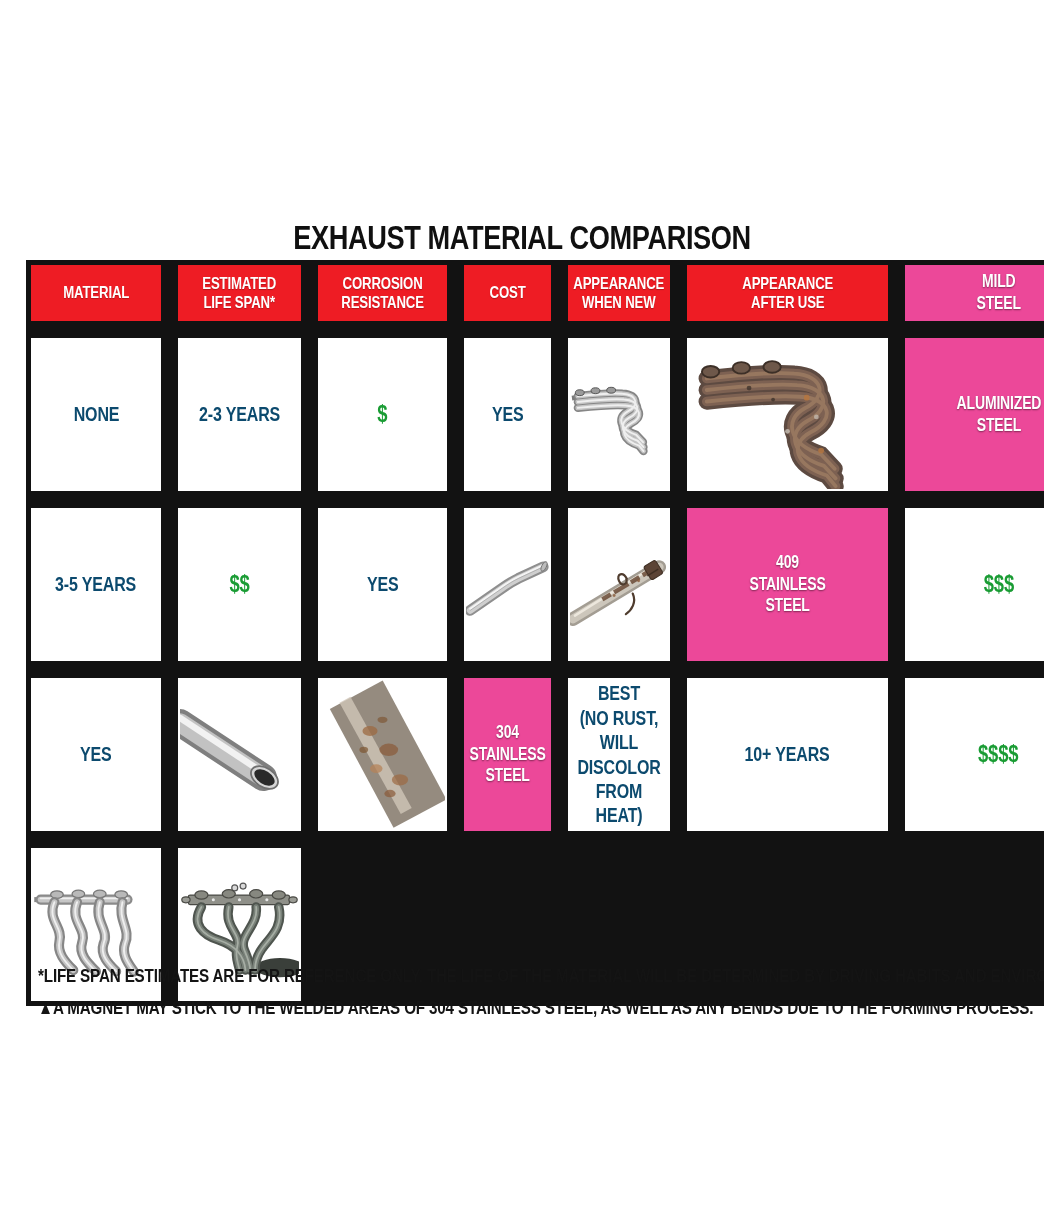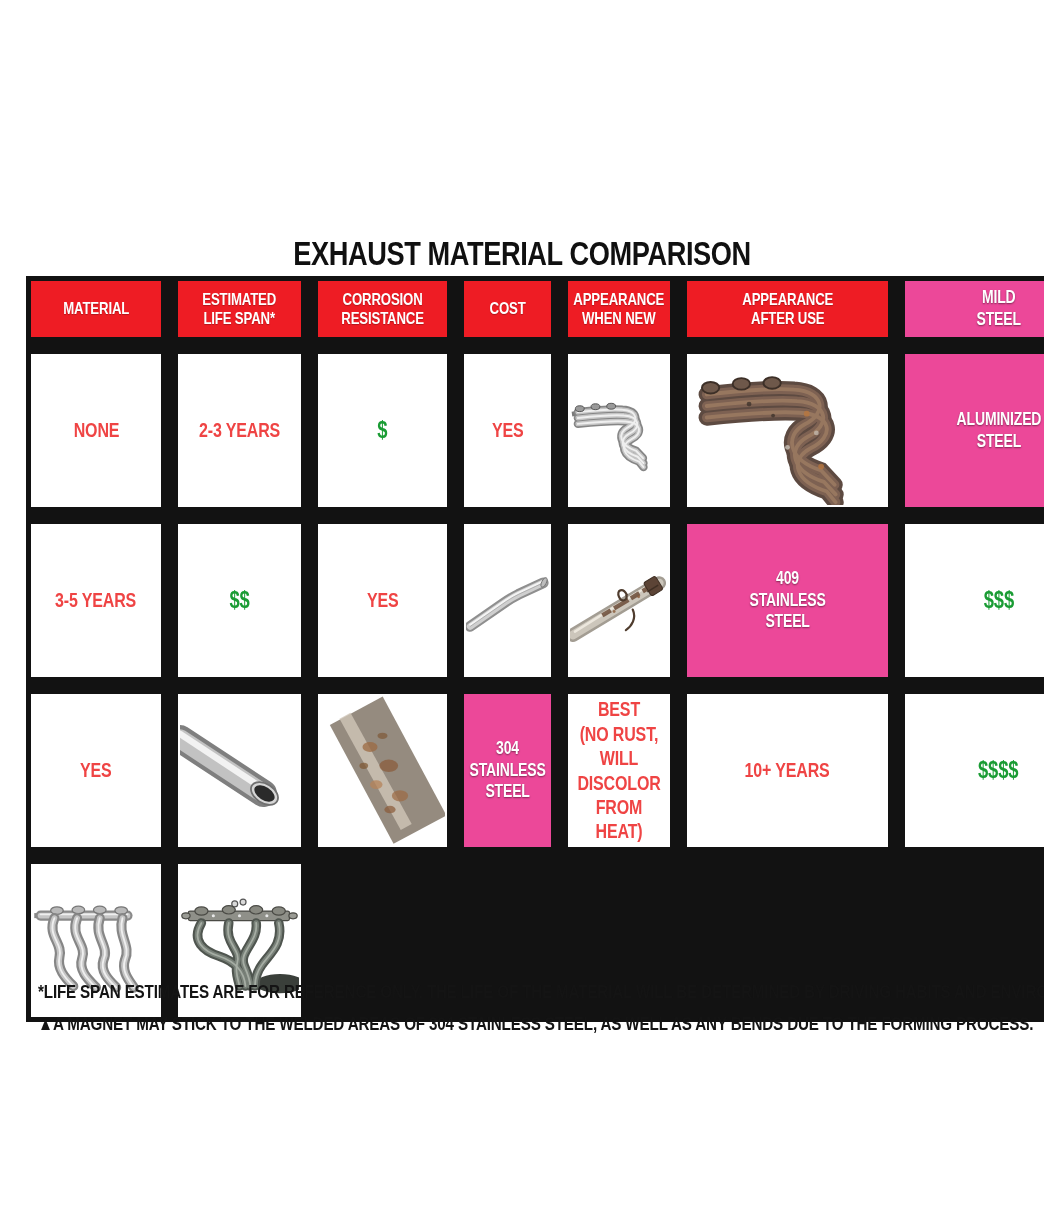--- a/index.html
+++ b/index.html
@@ -1,18 +1,18 @@
 <!DOCTYPE html>
 <html><head>
 <meta charset="utf-8">
 <style>
   * { margin:0; padding:0; box-sizing:border-box; }
   html,body { background:#ffffff; }
   .canvas {
-    position:relative; width:1044px; height:1181px; margin:16px auto;
+    position:relative; width:1044px; height:1181px; margin:0 auto;
     background:#ffffff; overflow:hidden;
     font-family:"Liberation Sans", sans-serif; font-weight:700;
   }
   .cnd { display:inline-block; transform:scaleX(0.8); transform-origin:center; letter-spacing:-0.2px; }
   .cnd-l { display:inline-block; transform:scaleX(0.8); transform-origin:left center; letter-spacing:-0.2px; }
 
   .title-wrap { position:absolute; top:218px; left:0; width:100%; text-align:center; }
   .title-wrap .cnd { font-size:34px; color:#101010; letter-spacing:-0.5px; }
 
   .comp-table {
@@ -21,21 +21,21 @@
     grid-template-columns:130px 123px 129px 87px 102px 201px 187px;
     grid-template-rows:56px 153px 153px 153px 153px;
     gap:17px;
     background:#121212; border:5px solid #121212;
   }
   .cell { display:flex; align-items:center; justify-content:center; text-align:center; }
   .th { background:#ee1c24; color:#ffffff; }
   .th .cnd { font-size:16.5px; line-height:1.18; white-space:pre-line; text-shadow:0 1px 1px rgba(0,0,0,.25); }
   .mat { background:#ec4899; color:#ffffff;text-align:center; }
   .mat .cnd { font-size:17.5px; line-height:1.25; white-space:pre-line; text-shadow:0 1px 2px rgba(0,0,0,.45); }
-  .td { background:#ffffff; color:#ef4444; }
+  .td { background:#ffffff; color:#0c4a6e; }
   .td .cnd { font-size:20px; line-height:1.22; white-space:pre-line; }
   .cost { color:#1a9c34; }
   .cost .cnd { font-size:23px; }
   .sup-mark { font-size:11px; vertical-align:6px; }
   .img-cell { background:#ffffff; overflow:hidden; padding:2px; }
   .img-cell svg { width:100%; height:100%; display:block; }
 
   .footnotes { position:absolute; left:38px; top:960px; width:1000px; color:#141414; }
   .footnotes .fn { display:block; line-height:31px; white-space:nowrap; }
   .footnotes .cnd-l { font-size:19px; }

